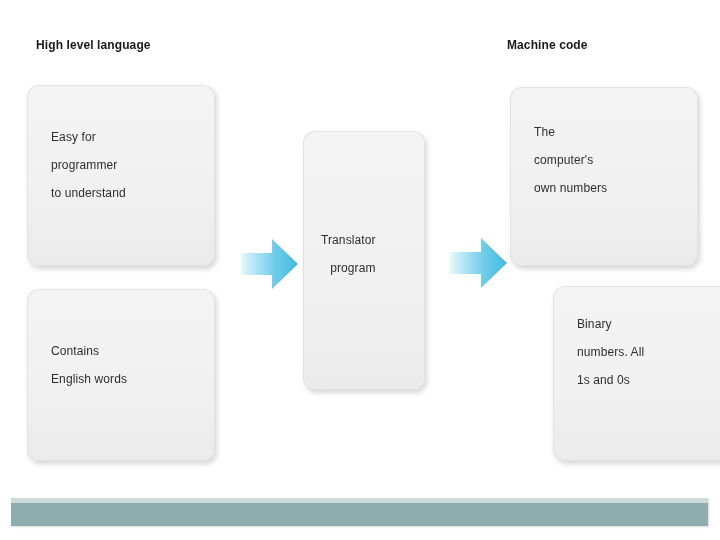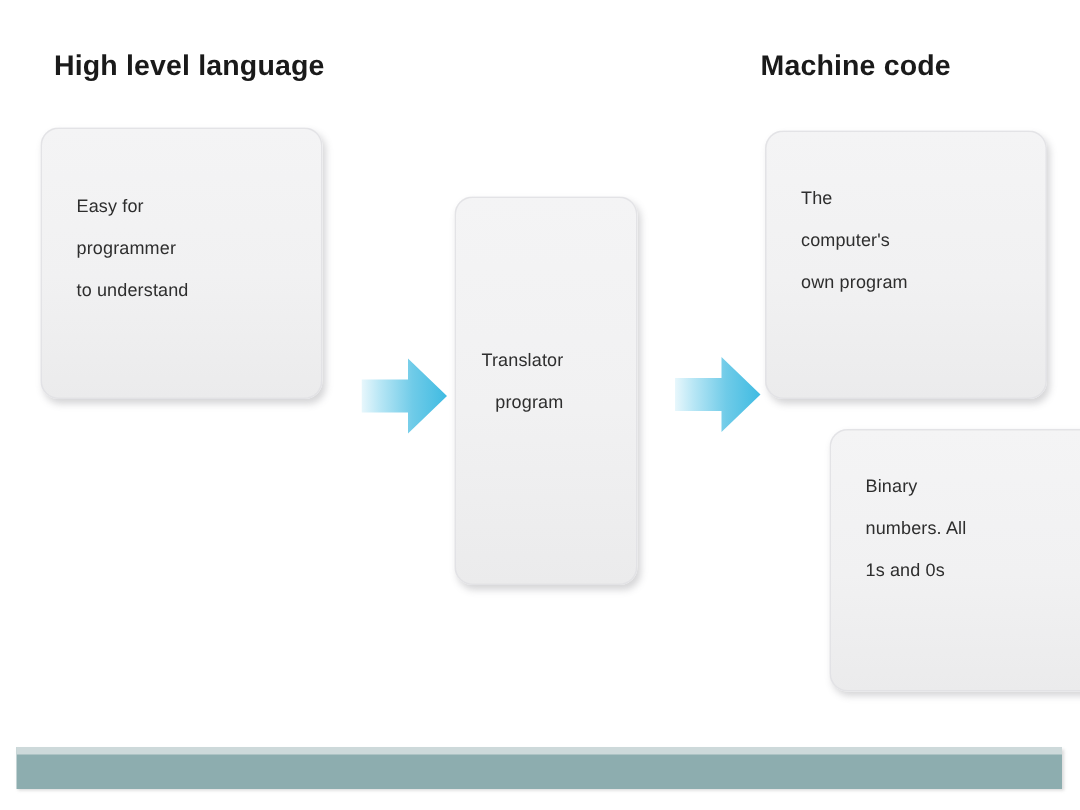--- a/index.html
+++ b/index.html
@@ -19,21 +19,21 @@
     width: 720px;
     height: 540px;
     background: #ffffff;
     overflow: hidden;
   }
 
   
   .heading {
     position: absolute;
     font-weight: bold;
-    font-size: 19px;
+    font-size: 12px;
     line-height: 22px;
     color: #1a1a1a;
     letter-spacing: 0.1px;
     white-space: nowrap;
   }
   #heading-hll { left: 36px;  top: 34px; }
   #heading-mc  { left: 507px; top: 34px; }
 
   
   .node-box {
@@ -101,20 +101,24 @@
   <div class="heading" id="heading-hll">High level language</div>
 
   <div class="heading" id="heading-mc">Machine code</div>
 
   <div class="node-box" id="box-easy">
     <div class="node-text" id="box-easy-text">Easy for
 programmer
 to understand</div>
   </div>
 
+  <div class="node-box" id="box-contains">
+    <div class="node-text" id="box-contains-text">Contains
+English words</div>
+  </div>
 
   <div class="arrow" id="arrow-left">
     <svg width="58" height="54" viewBox="0 0 58 54" xmlns="http://www.w3.org/2000/svg">
       <defs>
         <linearGradient id="agrad1" x1="0" y1="0" x2="1" y2="0">
           <stop offset="0%" stop-color="#e8f7fc"></stop>
           <stop offset="22%" stop-color="#b7e6f5"></stop>
           <stop offset="60%" stop-color="#6fcbe8"></stop>
           <stop offset="100%" stop-color="#3fbbe2"></stop>
         </linearGradient>
@@ -138,21 +142,21 @@
           <stop offset="100%" stop-color="#3fbbe2"></stop>
         </linearGradient>
       </defs>
       <path d="M0,16 L31,16 L31,2 L57,27 L31,52 L31,38 L0,38 Z" fill="url(#agrad2)"></path>
     </svg>
   </div>
 
   <div class="node-box" id="box-the-computer">
     <div class="node-text" id="box-the-computer-text">The
 computer's
-own program</div>
+own numbers</div>
   </div>
 
   <div class="node-box" id="box-binary">
     <div class="node-text" id="box-binary-text">Binary
 numbers. All
 1s and 0s</div>
   </div>
 
   <div id="bottom-bar"></div>
 

